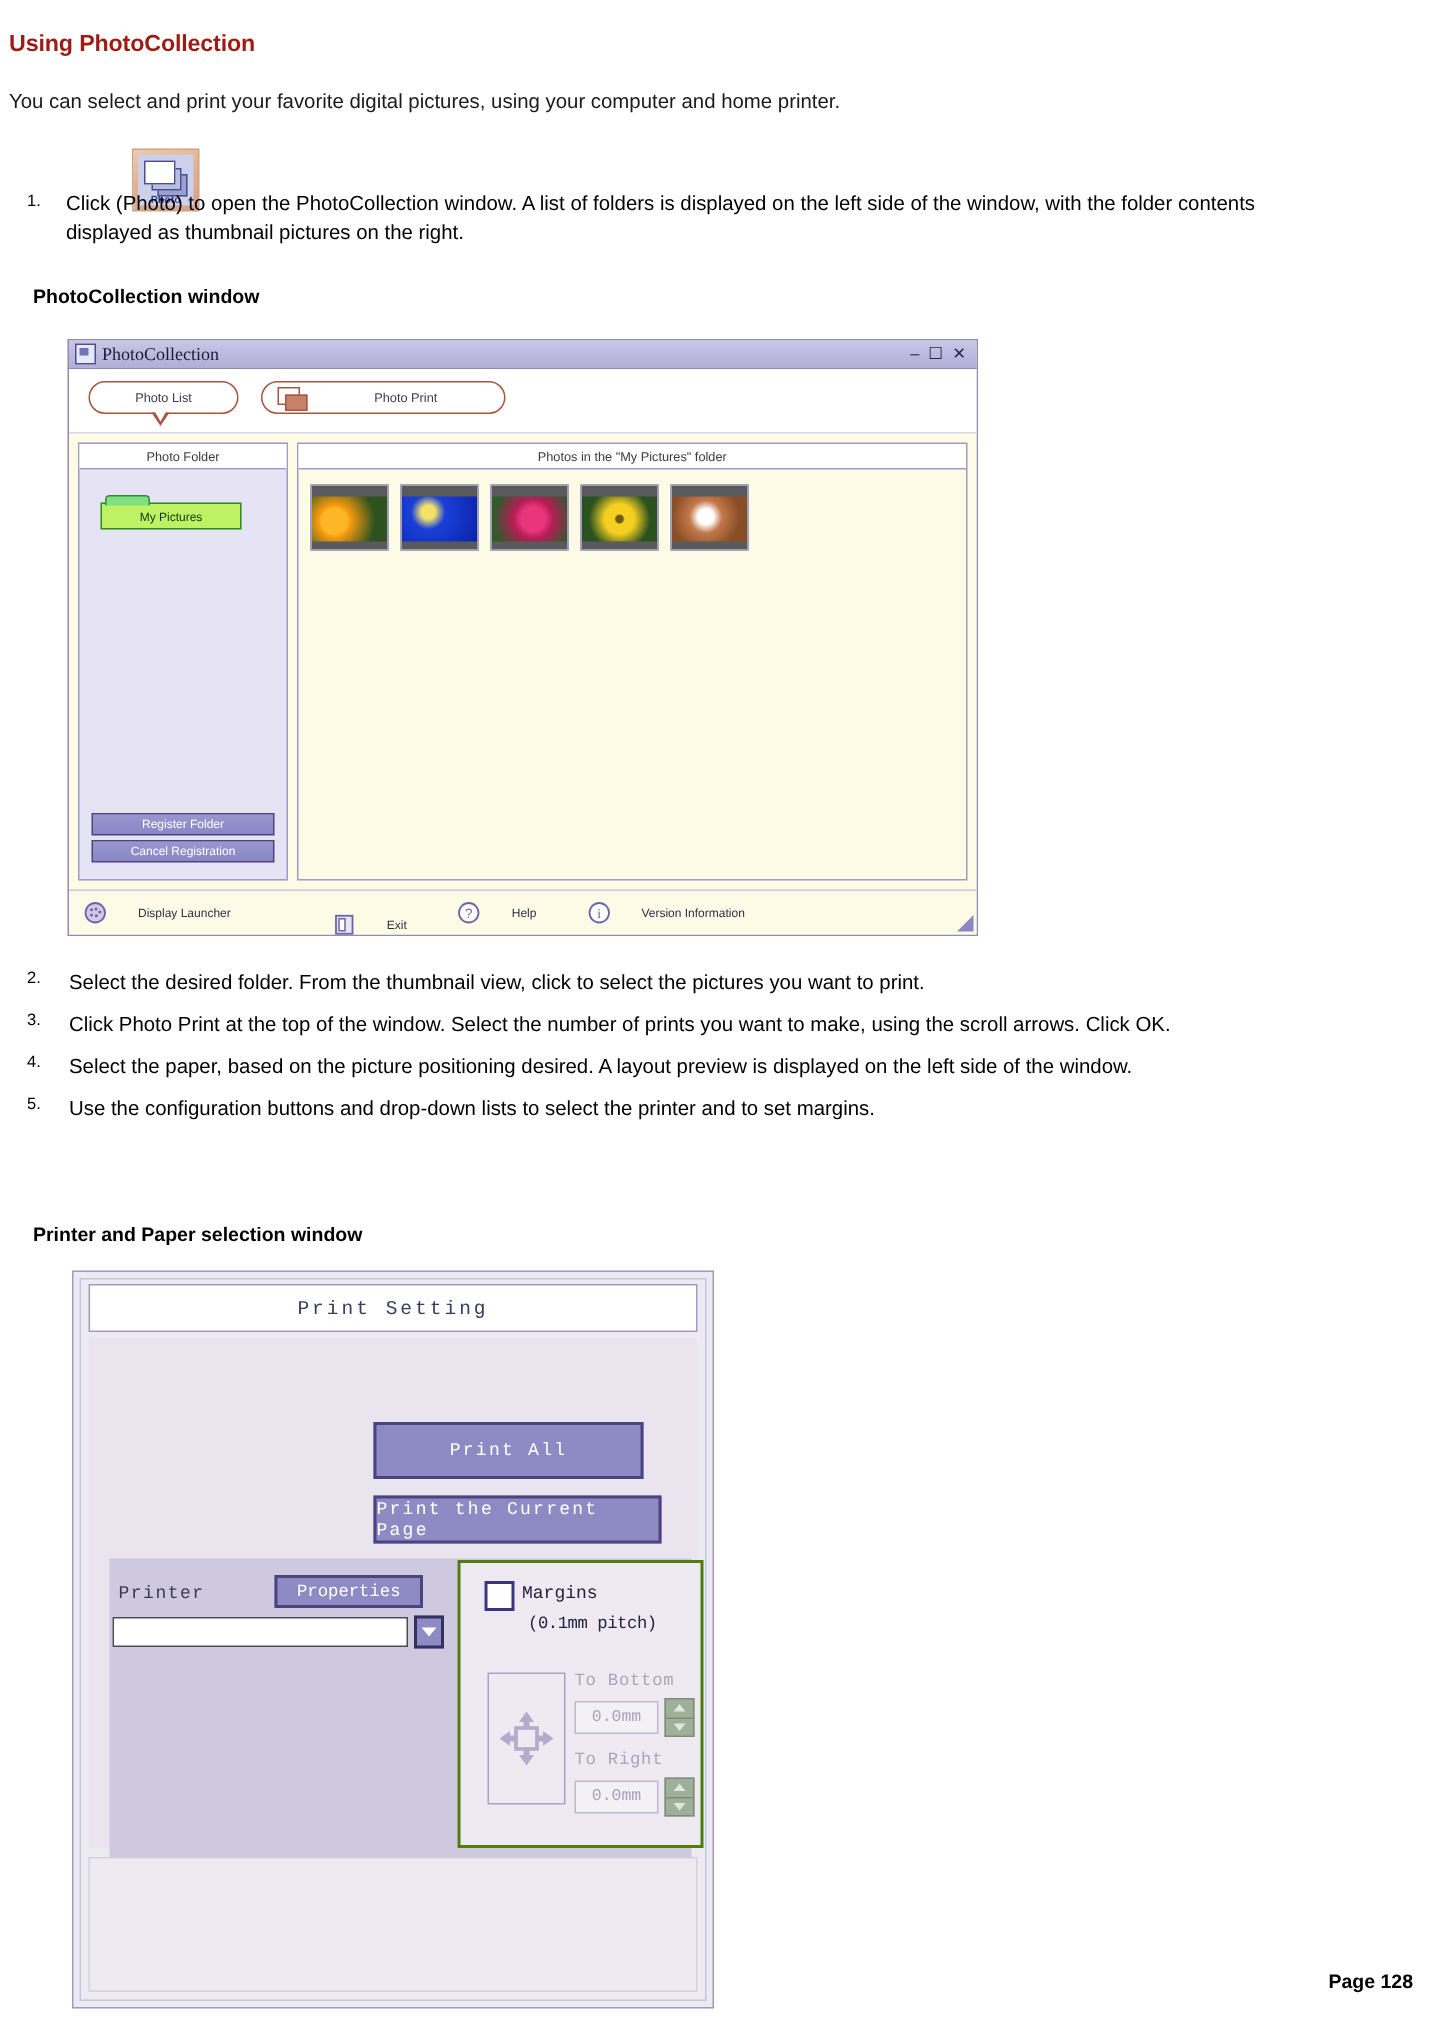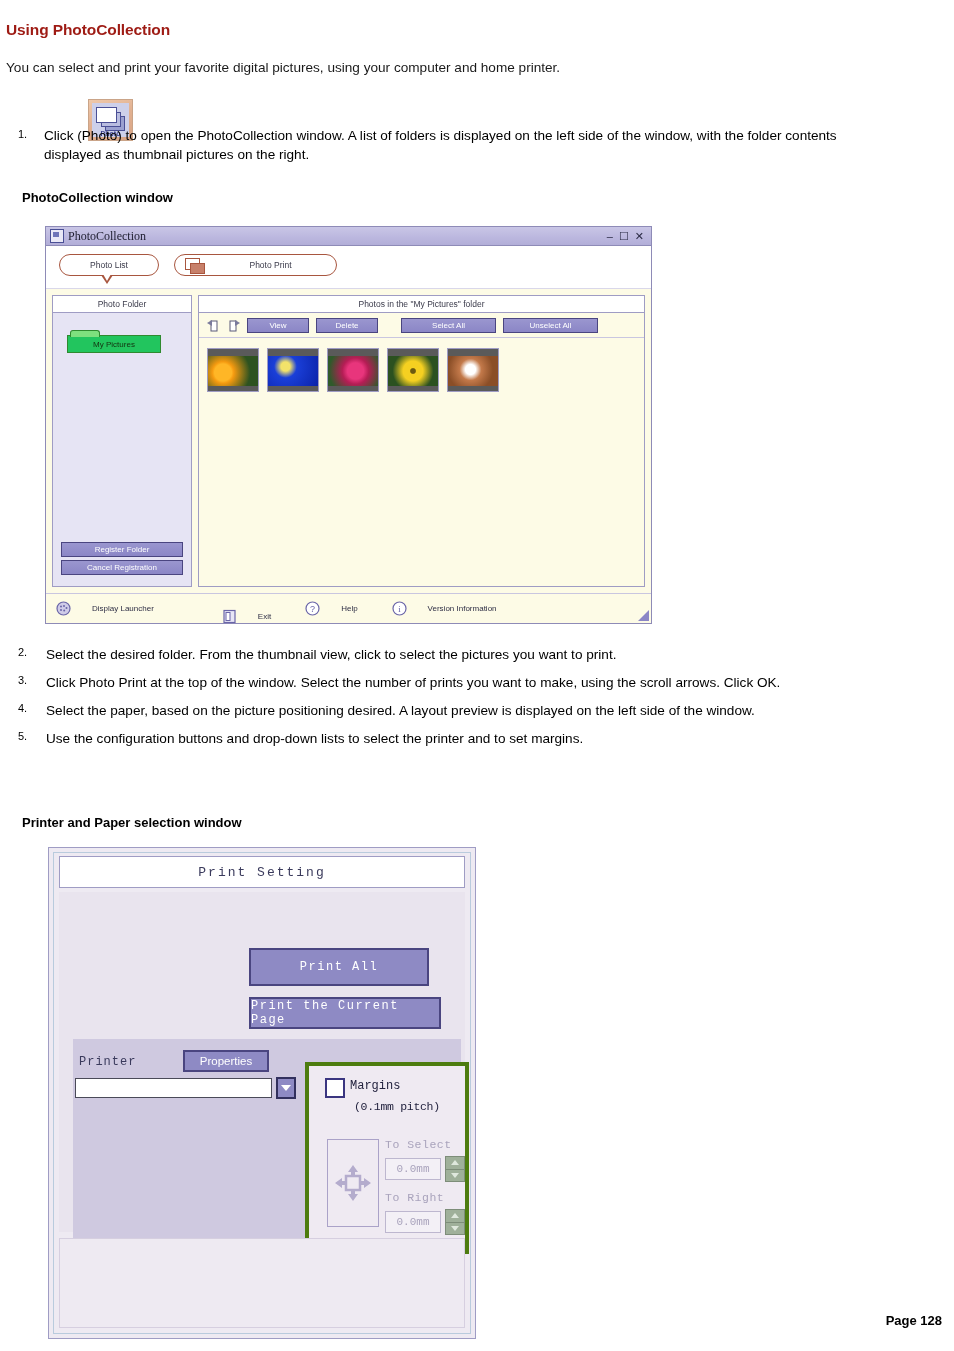--- a/index.html
+++ b/index.html
@@ -272,21 +272,21 @@
   }
   .folder-area {
     flex: 1 1 auto;
     position: relative;
     padding: 14px 8px;
   }
   .folder {
     position: relative;
     width: 92px;
     height: 16px;
-    background: #22c55e;
+    background: #bef264;
     border: 1px solid #2f8a2f;
     font-size: 8px;
     color: #14320f;
     display: flex;
     align-items: center;
     justify-content: center;
     margin-left: 6px;
     margin-top: 8px;
   }
   .folder::before {
@@ -474,25 +474,25 @@
     position: absolute;
     left: 6px; top: 16px;
     font-family: "Liberation Mono", monospace;
     font-size: 12px;
     letter-spacing: 1px;
     color: #3a3a5c;
   }
   #btn-properties {
     position: absolute;
     left: 110px; top: 11px;
-    width: 86px; height: 22px;
+    width: 99px; height: 22px;
     background: #8e8ac4;
     border: 2px solid #4a4580;
     color: #ffffff;
-    font-family: Liberation Sans, sans-serif;
+    font-family: Liberation Mono, monospace;
     font-size: 11.5px;
     display: flex;
     align-items: center;
     justify-content: center;
     box-sizing: border-box;
   }
   #printer-combo {
     position: absolute;
     left: 2px; top: 39px;
     width: 197px; height: 20px;
@@ -513,24 +513,24 @@
   }
   #printer-combo-arrow .caret {
     width: 0; height: 0;
     border-left: 5px solid transparent;
     border-right: 5px solid transparent;
     border-top: 6px solid #ffffff;
   }
 
   .margins-box {
     position: absolute;
-    left: 232px; top: 23px;
+    left: 232px; top: 1px;
     width: 164px; height: 192px;
     background: #efeaf2;
-    border: 4px solid #4d7c0f;
+    border: 2px solid #4d7c0f;
     box-sizing: border-box;
   }
   #margins-checkbox {
     position: absolute;
     left: 16px; top: 12px;
     width: 20px; height: 20px;
     background: #ffffff;
     border: 2px solid #3a3580;
     box-sizing: border-box;
   }
@@ -680,38 +680,20 @@
         </div>
       </div>
       <div class="left-buttons">
         <div class="pc-btn">Register Folder</div>
         <div class="pc-btn">Cancel Registration</div>
       </div>
     </div>
 
     <div class="pc-right">
       <div class="panel-head">Photos in the "My Pictures" folder</div>
-      <div class="pc-toolbar">
-        <span class="rot-icon">
-          <svg width="16" height="16" viewBox="0 0 16 16">
-            <rect x="6" y="4" width="6" height="10" fill="#ffffff" stroke="#5a5a78" stroke-width="1"></rect>
-            <path d="M7 3 L2 6 L7 9 Z" fill="#7a7a9c"></path>
-          </svg>
-        </span>
-        <span class="rot-icon">
-          <svg width="16" height="16" viewBox="0 0 16 16">
-            <rect x="4" y="4" width="6" height="10" fill="#ffffff" stroke="#5a5a78" stroke-width="1"></rect>
-            <path d="M9 3 L14 6 L9 9 Z" fill="#7a7a9c"></path>
-          </svg>
-        </span>
-        <div class="tool-btn" id="btn-view">View</div>
-        <div class="tool-btn" id="btn-delete">Delete</div>
-        <div class="tool-btn" id="btn-select-all">Select All</div>
-        <div class="tool-btn" id="btn-unselect-all">Unselect All</div>
-      </div>
       <div class="thumbs">
         <div class="thumb t1">
             <div class="pic"></div>
           </div>
         <div class="thumb t2">
             <div class="pic"></div>
           </div>
         <div class="thumb t3">
             <div class="pic"></div>
           </div>
@@ -817,21 +799,21 @@
         <div class="pos-preview">
           <svg width="40" height="40" viewBox="0 0 40 40">
             <rect x="13" y="13" width="14" height="14" fill="#efeaf2" stroke="#b4accd" stroke-width="2.5"></rect>
             <path d="M20 2 L25 9 L22 9 L22 13 L18 13 L18 9 L15 9 Z" fill="#b4accd"></path>
             <path d="M20 38 L15 31 L18 31 L18 27 L22 27 L22 31 L25 31 Z" fill="#b4accd"></path>
             <path d="M2 20 L9 15 L9 18 L13 18 L13 22 L9 22 L9 25 Z" fill="#b4accd"></path>
             <path d="M38 20 L31 25 L31 22 L27 22 L27 18 L31 18 L31 15 Z" fill="#b4accd"></path>
           </svg>
         </div>
 
-        <div class="field-label" id="label-to-bottom">To Select</div>
+        <div class="field-label" id="label-to-bottom">To Bottom</div>
         <div class="spin-field" id="field-to-bottom">0.0mm</div>
         <div class="spinner" id="spin-to-bottom">
           <div class="half up">
               <span class="arrow-up"></span>
             </div>
           <div class="half">
               <span class="arrow-down"></span>
             </div>
         </div>
 

